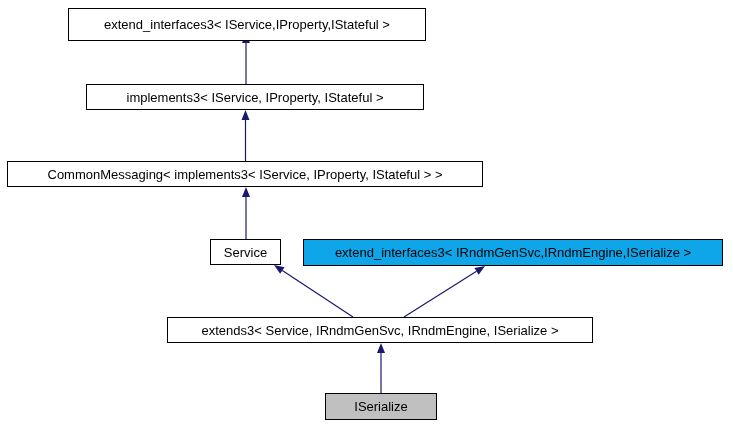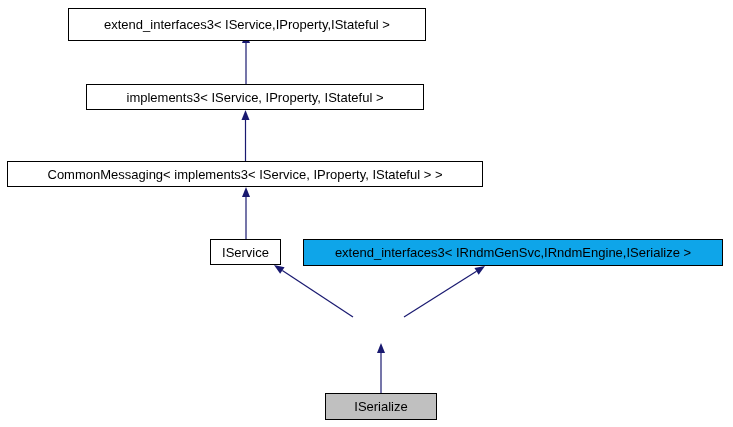--- a/index.html
+++ b/index.html
@@ -55,16 +55,17 @@
       <line x1="353" y1="317" x2="282.35289301308796" y2="270.498106793425" stroke="#191970" stroke-width="1.2"></line>
       <polygon points="274,265 284.55213573045796,267.15694958818983 280.15365029571797,273.83926399866016" fill="#191970"></polygon>
       <line x1="404" y1="317" x2="476.5376715991025" y2="271.3281326968614" stroke="#191970" stroke-width="1.2"></line>
       <polygon points="485,266 478.6689246778471,274.71306405722044 474.40641852035793,267.9432013365024" fill="#191970"></polygon>
       <line x1="381" y1="393" x2="381" y2="353" stroke="#191970" stroke-width="1.2"></line>
       <polygon points="381,343 385,353 377,353" fill="#191970"></polygon>
     </svg>
 <div class="class-node" style="left: 68px; top: 8px; width: 358px; height: 33px; border-color: rgb(0, 0, 0); background: rgb(255, 255, 255); color: rgb(0, 0, 0);">extend_interfaces3&lt; IService,IProperty,IStateful &gt;</div>
     <div class="class-node" style="left: 86px; top: 84px; width: 338px; height: 26px; border-color: rgb(0, 0, 0); background: rgb(255, 255, 255); color: #000000;">implements3&lt; IService, IProperty, IStateful &gt;</div>
     <div class="class-node" style="left: 7px; top: 161px; width: 476px; height: 26px; border-color: rgb(0, 0, 0); background: rgb(255, 255, 255); color: rgb(0, 0, 0);">CommonMessaging&lt; implements3&lt; IService, IProperty, IStateful &gt; &gt;</div>
-    <div class="class-node" style="left: 210px; top: 239px; width: 71px; height: 26px; border-color: rgb(0, 0, 0); background: rgb(255, 255, 255); color: rgb(0, 0, 0);">IService</div>
+    <div class="class-node" style="left: 210px; top: 239px; width: 71px; height: 26px; border-color: rgb(0, 0, 0); background: rgb(255, 255, 255); color: rgb(0, 0, 0);">Service</div>
     <div class="class-node" style="left: 303px; top: 239px; width: 420px; height: 27px; border-color: rgb(0, 0, 0); background: #0ea5e9; color: rgb(0, 0, 0);">extend_interfaces3&lt; IRndmGenSvc,IRndmEngine,ISerialize &gt;</div>
+    <div class="class-node" style="left: 167px; top: 317px; width: 426px; height: 26px; border-color: rgb(0, 0, 0); background: rgb(255, 255, 255); color: rgb(0, 0, 0);">extends3&lt; Service, IRndmGenSvc, IRndmEngine, ISerialize &gt;</div>
     <div class="class-node selected" style="left: 325px; top: 393px; width: 112px; height: 27px; border-color: rgb(0, 0, 0); background: rgb(192, 192, 192); color: rgb(0, 0, 0);">ISerialize</div>
   </div>
 
 </body></html>

